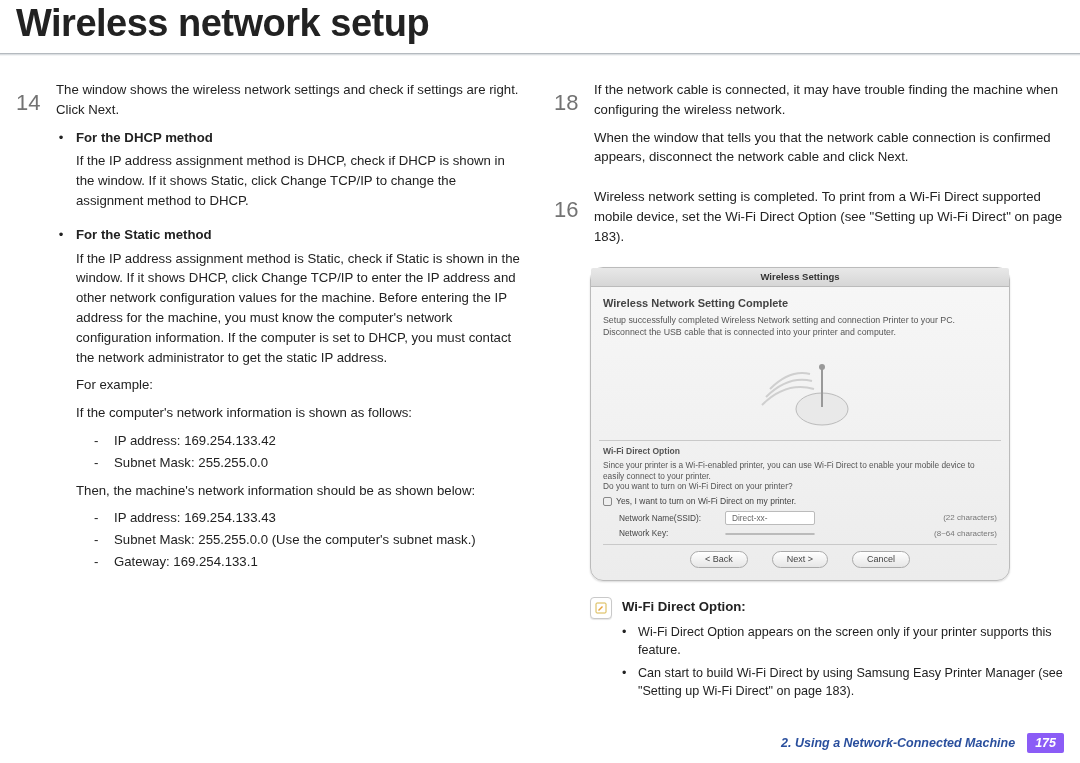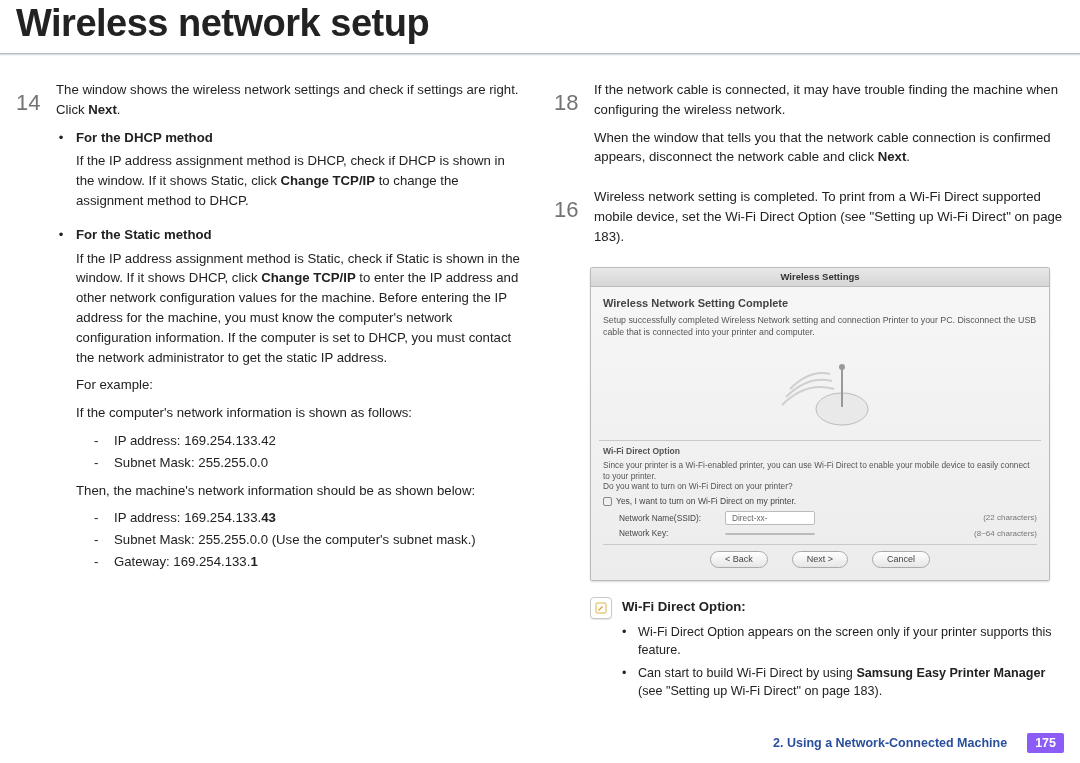--- a/index.html
+++ b/index.html
@@ -49,28 +49,28 @@
   .step-body p { margin-bottom: 8px; }
   .sub-bullets { margin-left: 0; }
   .sub-row { display:flex; gap:10px; margin:6px 0 2px 0; }
   .sub-dot { min-width:10px; text-align:center; }
   .sub-content { flex:1; }
   .sub-title { font-weight:700; margin-bottom:4px; }
   .sub-text { margin-bottom:8px; }
   .dashlist { margin:2px 0 8px 18px; }
   .dashlist .dl-row { display:flex; gap:10px; margin:2px 0; }
   .dashlist .dl-dash { min-width:10px; }
-  .inline-bold { font-weight:700; }
+  .inline-bold { font-weight:400; }
 
   
   .shot {
     border:1px solid #bbb;
-    border-radius:2px;
+    border-radius:13px;
     margin:10px 0 16px 36px;
-    width: 460px;
+    width: 420px;
     background: linear-gradient(#f7f7f7,#ececec);
     font-size:10px;
     color:#444;
     box-shadow: 0 1px 2px rgba(0,0,0,.15);
   }
   .shot-titlebar {
     background: linear-gradient(#e8e8e8,#d6d6d6);
     border-bottom:1px solid #bbb;
     padding:2px 8px;
     font-size:9.5px;
@@ -112,22 +112,23 @@
     flex-shrink:0;
   }
   .note-body { flex:1; }
   .note-title { font-weight:700; margin-bottom:6px; }
   .note-li { display:flex; gap:8px; margin:2px 0 4px 0; font-size:12.6px; line-height:1.45;}
   .note-li .dot{min-width:8px;}
 
   .footer {
     position:absolute;
     bottom:10px; right:16px;
-    display:flex; align-items:center; gap:20px;
+    display:flex; align-items:center; gap:12px;
     font-size:12.5px;
+    font-style:italic;
   }
   .footer-text { color:#2a4f9d; font-weight:700; }
   .footer-pg {
     background:#8b5cf6; color:#fff;
     padding:3px 8px; font-weight:700;
     border-radius:2px;
     font-size:12.5px;
   }
 </style>
 </head>

